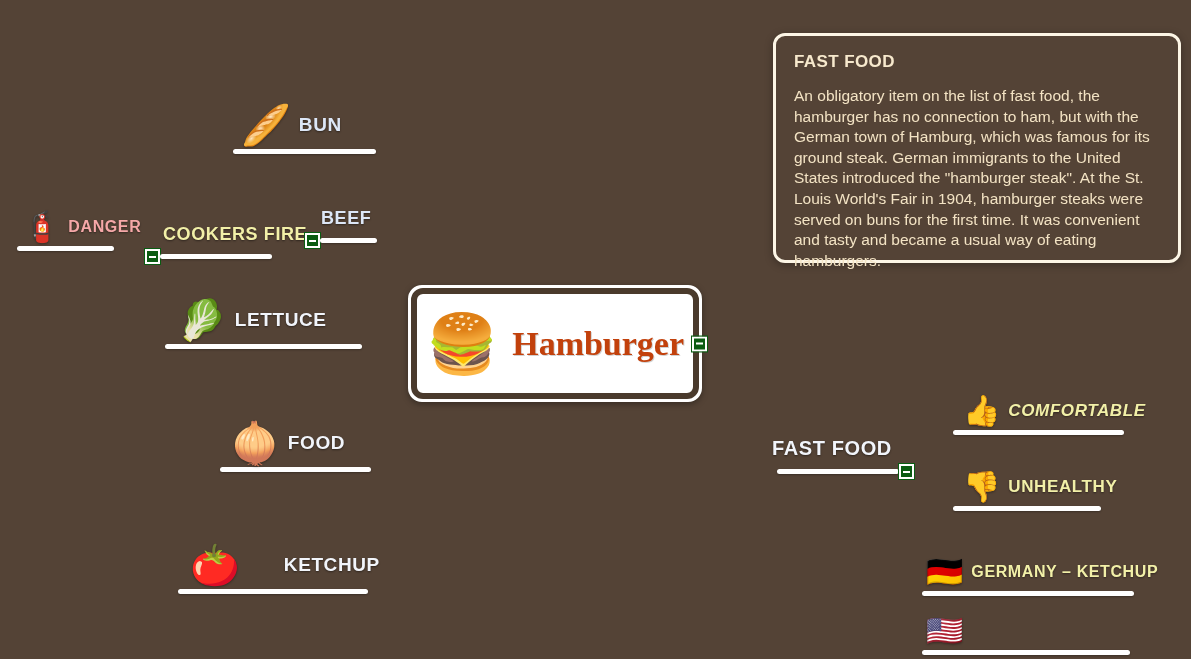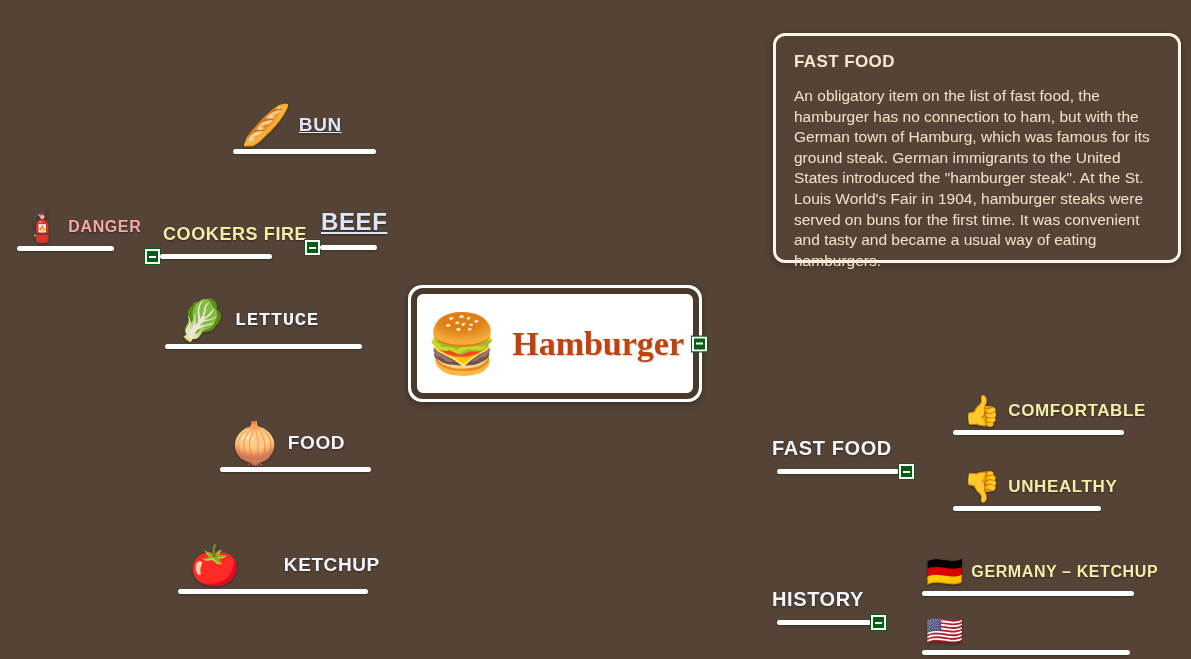--- a/index.html
+++ b/index.html
@@ -144,21 +144,21 @@
   }
   #info-panel p {
     margin: 0;
     font-size: 15.5px;
     line-height: 1.33;
     color: #f3e3c4;
   }
 
   
   .lbl-white   { color: #f2f5fb; }
-  .lbl-blue    { color: #dde7f7; text-decoration: underline; }
+  .lbl-blue    { color: #dde7f7; }
   .lbl-yellow  { color: #f2f0a8; }
   .lbl-pink    { color: #f6a8a8; }
 </style>
 </head>
 <body style="background: rgb(84, 67, 54);">
 
 <div class="canvas">
 
   <div id="central">
     <div class="inner">
@@ -202,34 +202,34 @@
     <div class="bar-wrap">
       <span class="collapse">
           <i></i>
         </span>
       <span class="bar" style="width:112px;"></span>
     </div>
   </div>
 
   <div class="node" style="left:305px; top:208px;">
     <div class="row" style="padding-left:16px;">
-      <span class="label lbl-blue" style="font-size: 24px; color: rgb(221, 231, 247);">BEEF</span>
+      <span class="label lbl-blue" style="font-size: 18px; color: rgb(221, 231, 247);">BEEF</span>
     </div>
     <div class="bar-wrap">
       <span class="collapse">
           <i></i>
         </span>
       <span class="bar" style="width:57px;"></span>
     </div>
   </div>
 
   <div class="node" style="left:165px; top:300px;">
     <div class="row" style="padding-left:12px;">
       <span class="emoji">🥬</span>
-      <span class="label lbl-white" style="color: rgb(242, 245, 251); font-family: Liberation Mono, monospace;">LETTUCE</span>
+      <span class="label lbl-white" style="color: rgb(242, 245, 251);">LETTUCE</span>
     </div>
     <div class="bar-wrap">
       <span class="bar" style="width:197px;"></span>
     </div>
   </div>
 
   <div class="node" style="left:220px; top:423px;">
     <div class="row" style="padding-left:10px;">
       <span class="emoji">🧅</span>
       <span class="label lbl-white" style="color: rgb(242, 245, 251);">FOOD</span>
@@ -257,48 +257,37 @@
       <span class="bar" style="width:122px;"></span>
       <span class="collapse">
           <i></i>
         </span>
     </div>
   </div>
 
   <div class="node" style="left:953px; top:396px;">
     <div class="row" style="padding-left:10px;">
       <span class="emoji sm">👍</span>
-      <span class="label lbl-yellow" style="font-size: 17px; color: rgb(242, 240, 168);">COMFORTABLE</span>
+      <span class="label lbl-yellow" style="font-size: 17px; color: rgb(242, 240, 168); font-style: italic;">COMFORTABLE</span>
     </div>
     <div class="bar-wrap">
       <span class="bar" style="width:171px;"></span>
     </div>
   </div>
 
   <div class="node" style="left:953px; top:472px;">
     <div class="row" style="padding-left:10px;">
       <span class="emoji sm">👎</span>
       <span class="label lbl-yellow" style="font-size: 17px; color: rgb(242, 240, 168);">UNHEALTHY</span>
     </div>
     <div class="bar-wrap">
       <span class="bar" style="width:148px;"></span>
     </div>
   </div>
 
-  <div class="node" style="left:772px; top:588px;">
-    <div class="row" style="justify-content:flex-end; padding-right:22px;">
-      <span class="label lbl-white" style="font-size: 20px; color: rgb(242, 245, 251);">HISTORY</span>
-    </div>
-    <div class="bar-wrap right">
-      <span class="bar" style="width:94px;"></span>
-      <span class="collapse">
-          <i></i>
-        </span>
-    </div>
-  </div>
 
   <div class="node" style="left:922px; top:557px;">
     <div class="row" style="padding-left:4px;">
       <span class="emoji sm">🇩🇪</span>
       <span class="label lbl-yellow" style="font-size: 16px; color: rgb(242, 240, 168);">GERMANY – KETCHUP</span>
     </div>
     <div class="bar-wrap">
       <span class="bar" style="width:212px;"></span>
     </div>
   </div>

